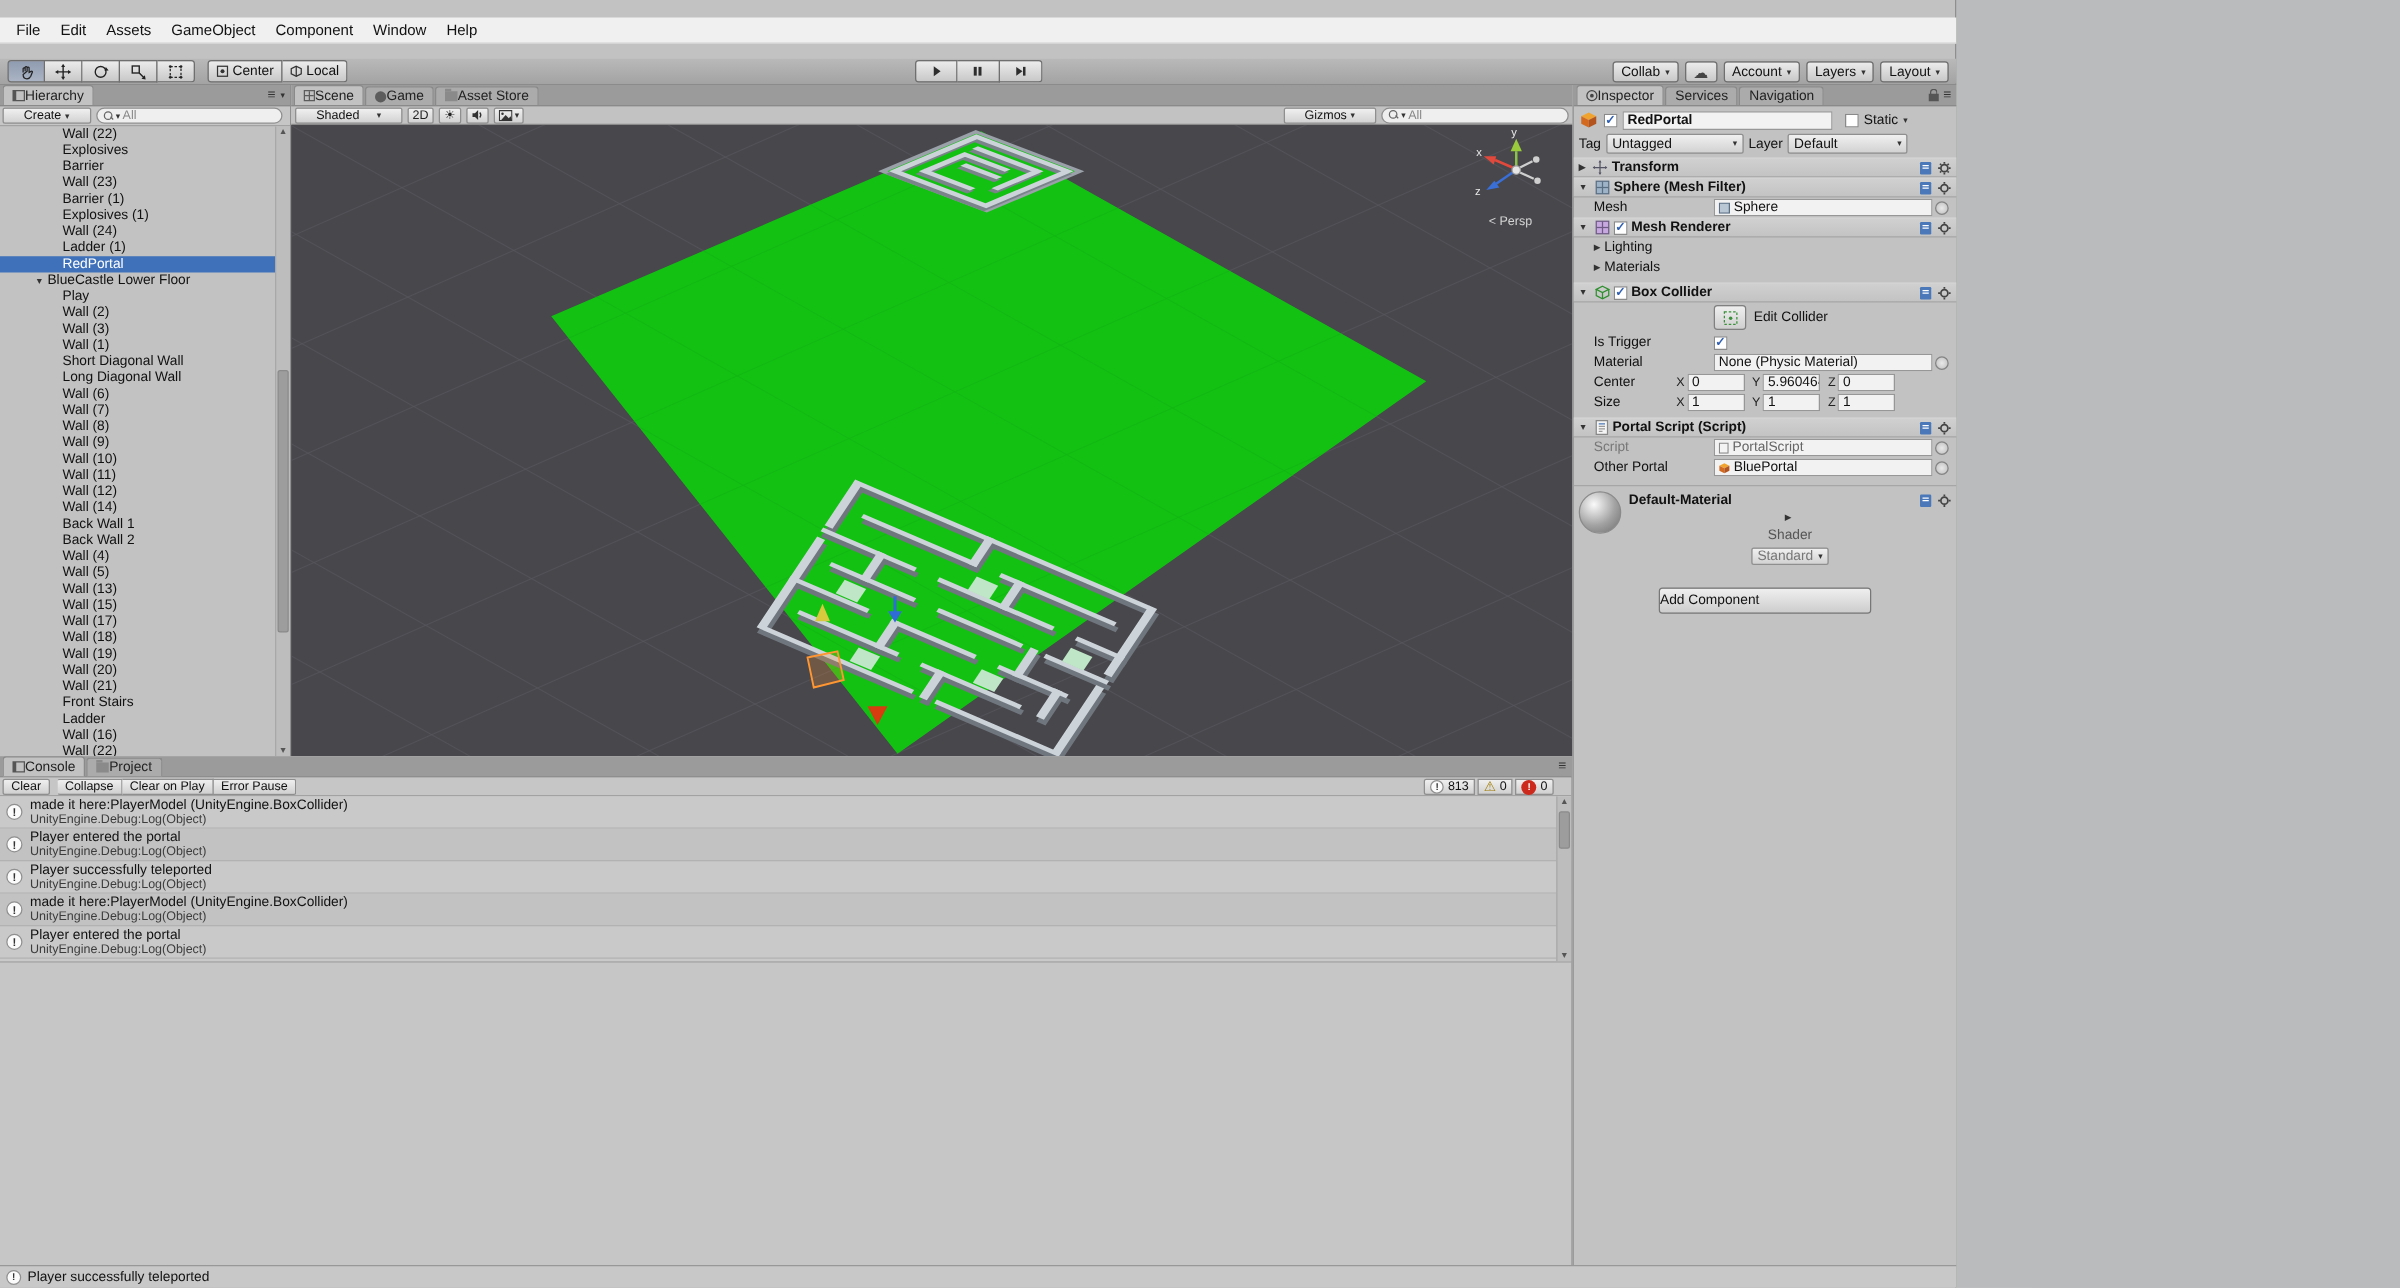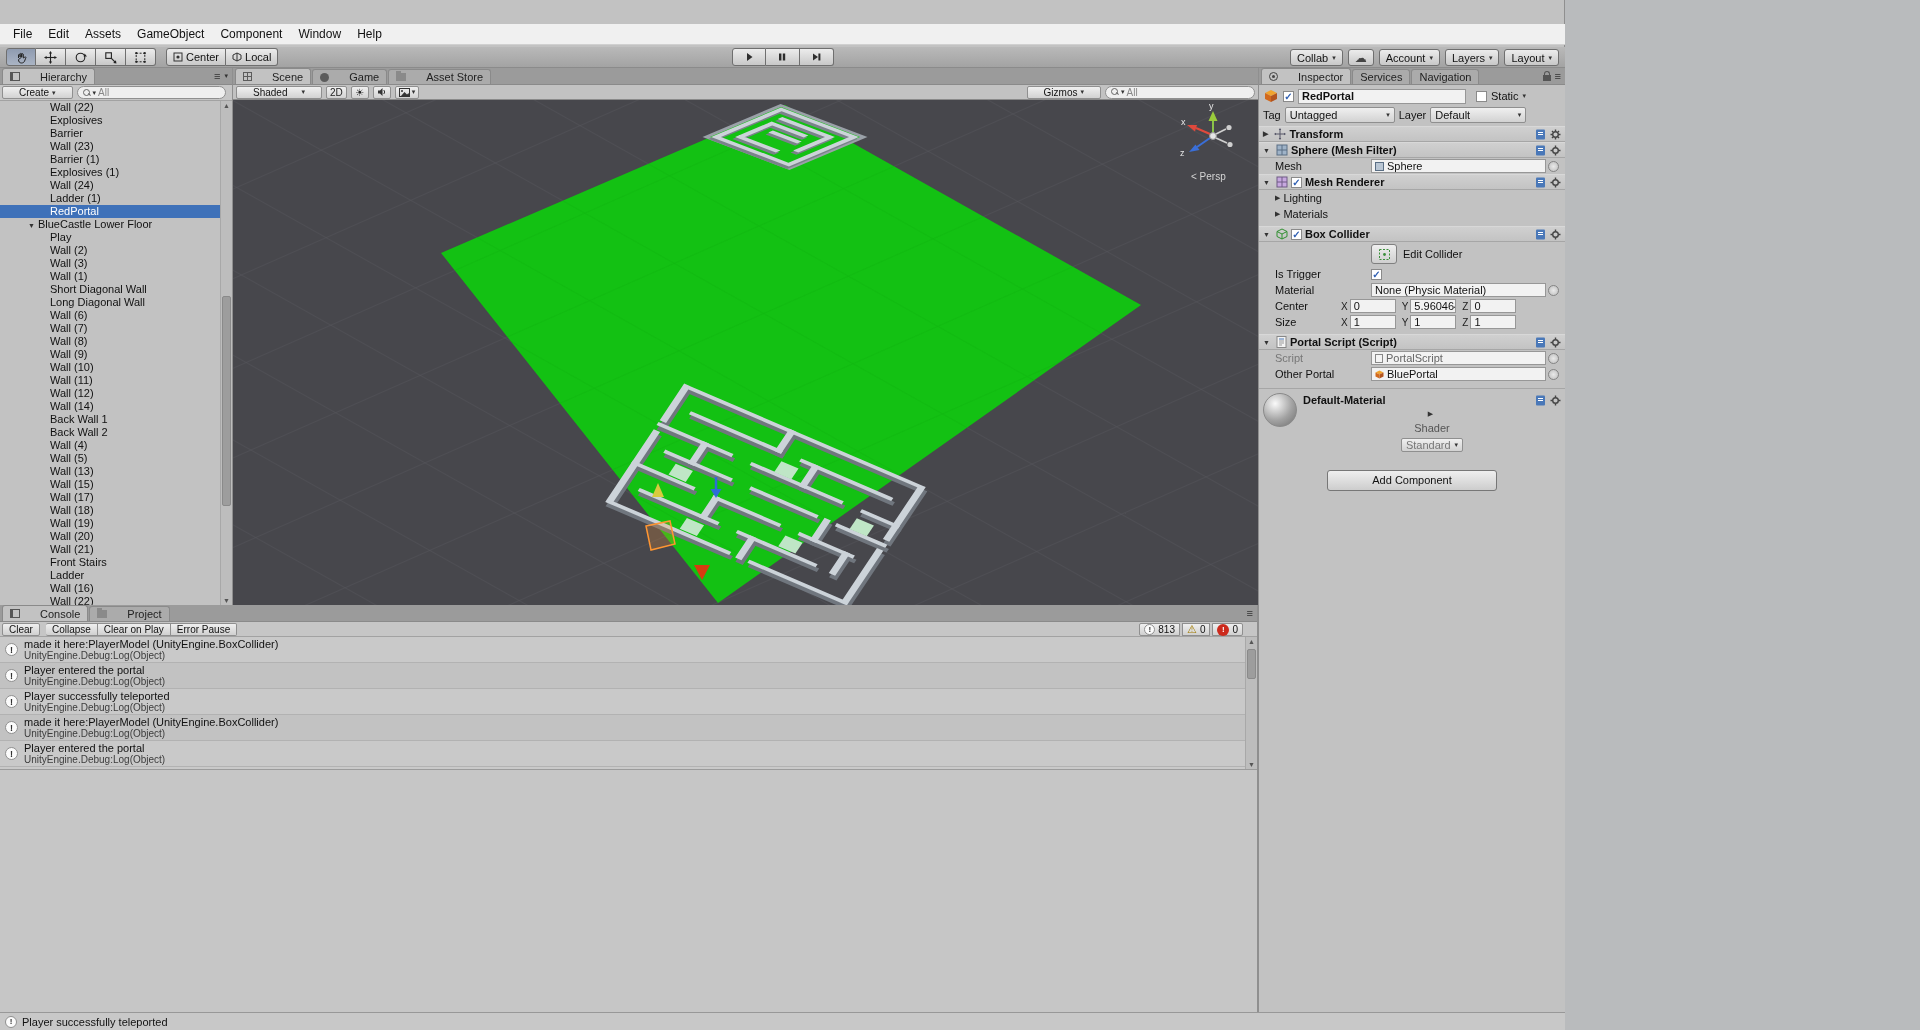--- a/index.html
+++ b/index.html
@@ -8,41 +8,41 @@
 
   
   .titlebar { position:absolute; left:0; top:0; width:1565px; height:26px; background:#ffffff; display:flex; align-items:center; border-bottom:1px solid #d9d9d9; }
   .titlebar .logo { width:16px; height:16px; margin:0 6px 0 7px; }
   .title-text { font-size:12px; color:#000; white-space:nowrap; }
   .win-controls { margin-left:auto; display:flex; height:100%; }
   .win-btn { width:46px; height:100%; display:flex; align-items:center; justify-content:center; font-size:12px; color:#222; }
   .win-btn .maxbox { width:10px; height:10px; border:1px solid #222; }
 
   
-  .menubar { position:absolute; left:0; top:24px; width:1565px; height:21px; background:#f0f0f0; display:flex; align-items:flex-start; padding-left:5px; border-bottom:1px solid #d0d0d0; }
+  .menubar { position:absolute; left:0; top:14px; width:1565px; height:21px; background:#f0f0f0; display:flex; align-items:flex-start; padding-left:5px; border-bottom:1px solid #d0d0d0; }
   .menu-item { font-size:12px; color:#111; padding:0 8px; height:100%; display:flex; align-items:center; }
 
   
   .maintoolbar { position:absolute; left:0; top:47px; width:1565px; height:21px; background:linear-gradient(#b9b9b9,#a3a3a3); border-bottom:1px solid #8b8b8b; }
   .tbtn-group { position:absolute; top:1px; display:flex; }
   .tbtn { width:30px; height:18px; background:linear-gradient(#ececec,#c8c8c8); border:1px solid #6f6f6f; border-left-width:0; display:flex; align-items:center; justify-content:center; }
   .tbtn:first-child { border-left-width:1px; border-radius:3px 0 0 3px; }
   .tbtn:last-child { border-radius:0 3px 3px 0; }
   .tbtn.on { background:linear-gradient(#8f9bb0,#aab4c4); }
   .lbl-btn { height:18px; background:linear-gradient(#ececec,#c8c8c8); border:1px solid #6f6f6f; border-left-width:0; display:flex; align-items:center; gap:3px; padding:0 6px; font-size:11px; color:#111; }
   .lbl-btn:first-child { border-left-width:1px; border-radius:3px 0 0 3px; }
   .lbl-btn:last-child { border-radius:0 3px 3px 0; }
   .dd-btn { height:17px; background:linear-gradient(#ececec,#c8c8c8); border:1px solid #6f6f6f; border-radius:3px; display:inline-flex; align-items:center; gap:4px; padding:0 6px; font-size:11px; color:#111; }
   .caret { font-size:7px; color:#333; }
   .right-tools { position:absolute; right:6px; top:2px; display:flex; gap:5px; }
 
   
   .panel { position:absolute; background:#c2c2c2; }
   .tabstrip { height:17px; background:#9b9b9b; display:flex; align-items:flex-end; padding-left:2px; gap:1px; border-bottom:1px solid #8a8a8a; position:relative; }
-  .tab { height:15px; background:#ababab; border:1px solid #8a8a8a; border-bottom:none; border-radius:3px 3px 0 0; padding:0 7px; font-size:11px; color:#222; display:flex; align-items:center; gap:20px; }
+  .tab { height:15px; background:#ababab; border:1px solid #8a8a8a; border-bottom:none; border-radius:3px 3px 0 0; padding:0 7px; font-size:11px; color:#222; display:flex; align-items:center; gap:0; }
   .tab.active { height:16px; background:#c2c2c2; }
   .strip-icons { position:absolute; right:4px; top:2px; display:flex; gap:4px; align-items:center; color:#333; font-size:11px; }
 
   .ptoolbar { height:16px; background:#c6c6c6; border-bottom:1px solid #a2a2a2; display:flex; align-items:center; padding:0 2px; }
   .mini-dd { height:13px; background:linear-gradient(#f0f0f0,#d2d2d2); border:1px solid #8f8f8f; border-radius:2px; display:inline-flex; align-items:center; gap:3px; padding:0 16px; font-size:10px; color:#111; }
   .searchbox { flex:1; height:13px; margin:0 4px; background:#efefef; border:1px solid #8f8f8f; border-radius:8px; display:flex; align-items:center; gap:2px; padding:0 5px; font-size:10px; color:#888; }
   .mag { width:8px; height:8px; position:relative; flex-shrink:0; }
   .mag::before { content:""; position:absolute; left:0; top:0; width:5px; height:5px; border:1px solid #666; border-radius:50%; }
   .mag::after { content:""; position:absolute; left:5px; top:5px; width:3px; height:1px; background:#666; transform:rotate(45deg); }
 
@@ -97,21 +97,21 @@
   .objwrap { display:flex; align-items:center; gap:2px; flex:1; }
   .objwrap .tfield { flex:1; }
   .circ { width:11px; height:11px; border-radius:50%; background:radial-gradient(#e9e9e9,#bdbdbd); border:1px solid #848484; flex-shrink:0; }
   .axis { font-size:10px; color:#222; margin:0 2px 0 6px; }
   .axfield { width:46px; }
   .dd-field { height:16px; background:linear-gradient(#f0f0f0,#d2d2d2); border:1px solid #8f8f8f; border-radius:2px; display:inline-flex; align-items:center; font-size:11px; color:#111; padding:0 4px; gap:4px; }
   .dd-field .caret { margin-left:auto; }
   .editcol-btn { width:26px; height:20px; background:linear-gradient(#efefef,#cfcfcf); border:1px solid #808080; border-radius:3px; display:flex; align-items:center; justify-content:center; }
   .matblock { border-top:1px solid #a6a6a6; margin-top:6px; padding:4px; display:flex; gap:6px; }
   .matsphere { width:34px; height:34px; border-radius:50%; background:radial-gradient(circle at 35% 30%, #fafafa, #a2a2a2 55%, #6e6e6e); border:1px solid #8a8a8a; flex-shrink:0; }
-  .addcomp { display:block; margin:14px auto 0 auto; width:170px; height:21px; background:linear-gradient(#efefef,#cdcdcd); border:1px solid #777; border-radius:3px; font-size:11px; color:#111; text-align:center; line-height:19px; }
+  .addcomp { display:block; margin:14px auto 0 auto; width:170px; height:21px; background:linear-gradient(#efefef,#cdcdcd); border:1px solid #777; border-radius:3px; font-size:11px; color:#111; text-align:left; line-height:19px; }
 
   
   .statusbar { position:absolute; left:0; top:1012px; width:1565px; height:18px; background:#c8c8c8; border-top:1px solid #989898; display:flex; align-items:center; gap:5px; padding-left:5px; font-size:11px; color:#111; }
 
   .gray-icon { color:#444; font-size:10px; }
   .mini-sq { width:9px; height:9px; border:1px solid #5c5c5c; flex-shrink:0; position:relative; }
   .mini-sq::after { content:""; position:absolute; left:3px; top:0; bottom:0; width:1px; background:#5c5c5c; }
   .mini-sq::before { content:""; position:absolute; top:3px; left:0; right:0; height:1px; background:#5c5c5c; }
   .mini-circle { width:9px; height:9px; border-radius:50%; background:#5c5c5c; flex-shrink:0; }
   .mini-target { width:9px; height:9px; border-radius:50%; border:1px solid #444; position:relative; flex-shrink:0; }

